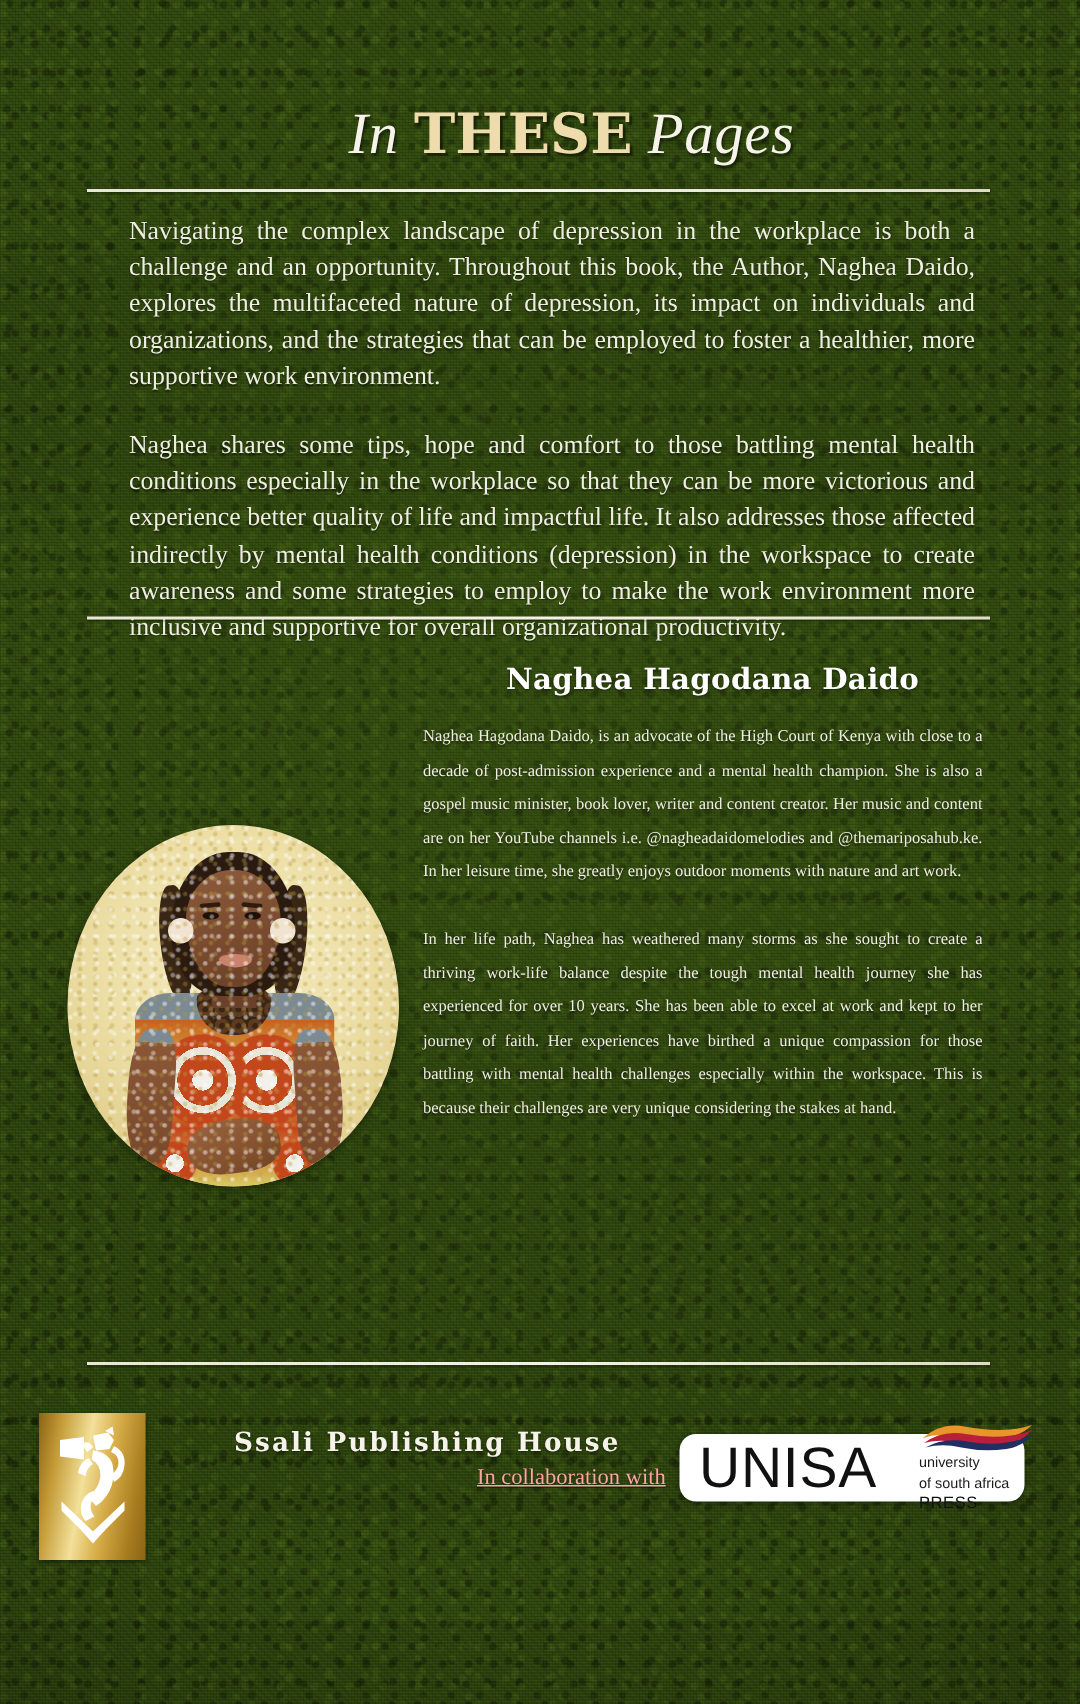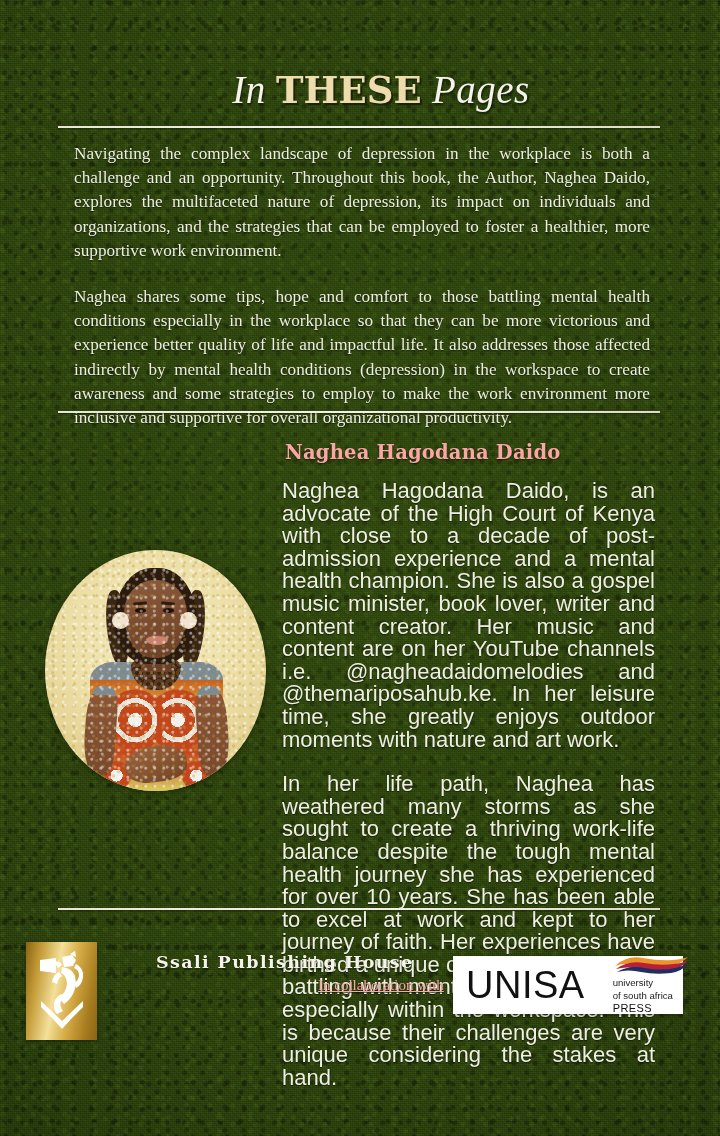--- a/index.html
+++ b/index.html
@@ -97,55 +97,56 @@
   .rule-bottom { top: 908px; }
 
   
   .intro {
     position: absolute;
     left: 70px;
     top: 142px;
     width: 580px;
   }
   .intro p {
-    margin: 0 0 22px 4px;
+    margin: 0 0 22px 16px;
     font-family: "Liberation Serif", serif;
     font-size: 17.2px;
     line-height: 24.2px;
     color: #efeee2;
     text-align: justify;
     text-shadow: 0 1px 1px rgba(0,0,0,0.5);
   }
   .intro p:last-child { margin-bottom: 0; }
 
   
   .author-name {
     position: absolute;
     left: 285px;
     top: 441px;
     width: 380px;
+    text-align: center;
     font-family: "DejaVu Serif", serif;
     font-weight: bold;
     font-size: 19.5px;
-    color: #fca5a5;
+    color: #ffffff;
     letter-spacing: 0.2px;
     text-shadow: 0 1px 2px rgba(0,0,0,0.55);
   }
 
   
   .bio {
     position: absolute;
     left: 282px;
     top: 480px;
     width: 373px;
   }
   .bio p {
     margin: 0 0 22px 0;
-    font-family: Liberation Sans, sans-serif;
-    font-size: 22px;
+    font-family: Liberation Serif, serif;
+    font-size: 11px;
     line-height: 22.6px;
     color: #efeee2;
     text-align: justify;
     text-shadow: 0 1px 1px rgba(0,0,0,0.5);
   }
   .bio p:last-child { margin-bottom: 0; }
 
   
   .photo {
     position: absolute;
@@ -305,25 +306,26 @@
     text-shadow: 0 1px 1px rgba(0,0,0,0.5);
     white-space: nowrap;
     text-decoration: underline;
   }
 
   .unisa-box {
     position: absolute;
     left: 453px;
     top: 26px;
     width: 230px;
-    height: 58px;
+    height: 45px;
     background: #ffffff;
     display: flex;
     align-items: center;
     box-shadow: 0 1px 4px rgba(0,0,0,0.35);
+    border-radius: 11px;
   }
   .unisa-word {
     font-family: "Liberation Sans", sans-serif;
     font-weight: 300;
     font-size: 38px;
     letter-spacing: 0.5px;
     color: #111111;
     margin-left: 13px;
     line-height: 1;
   }

